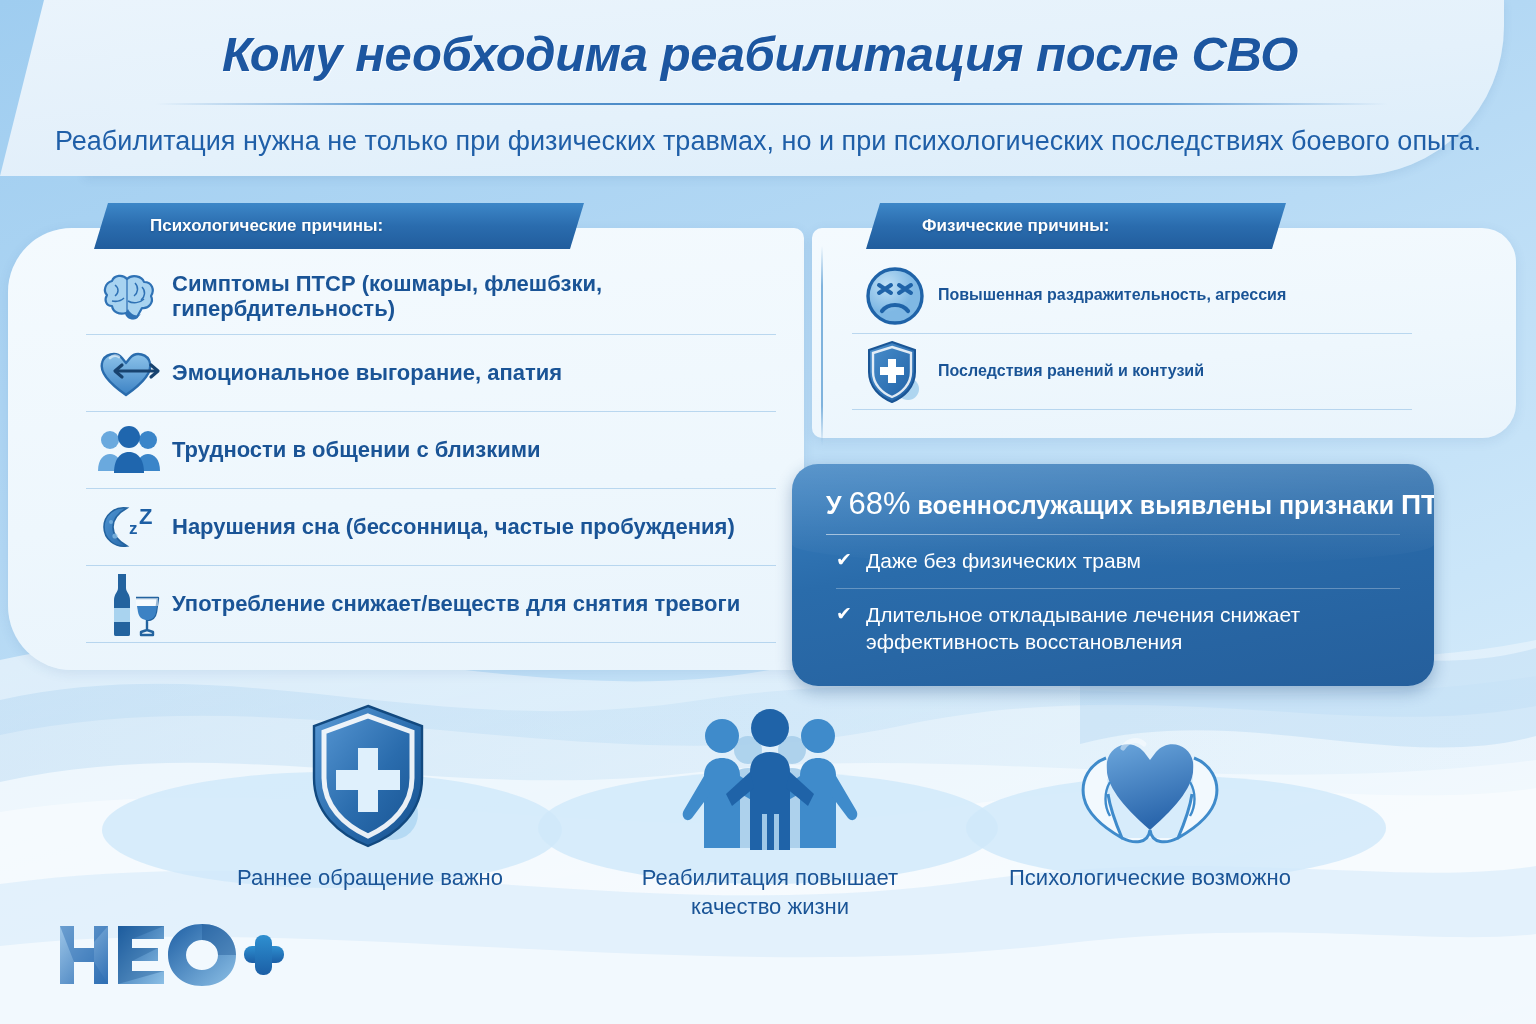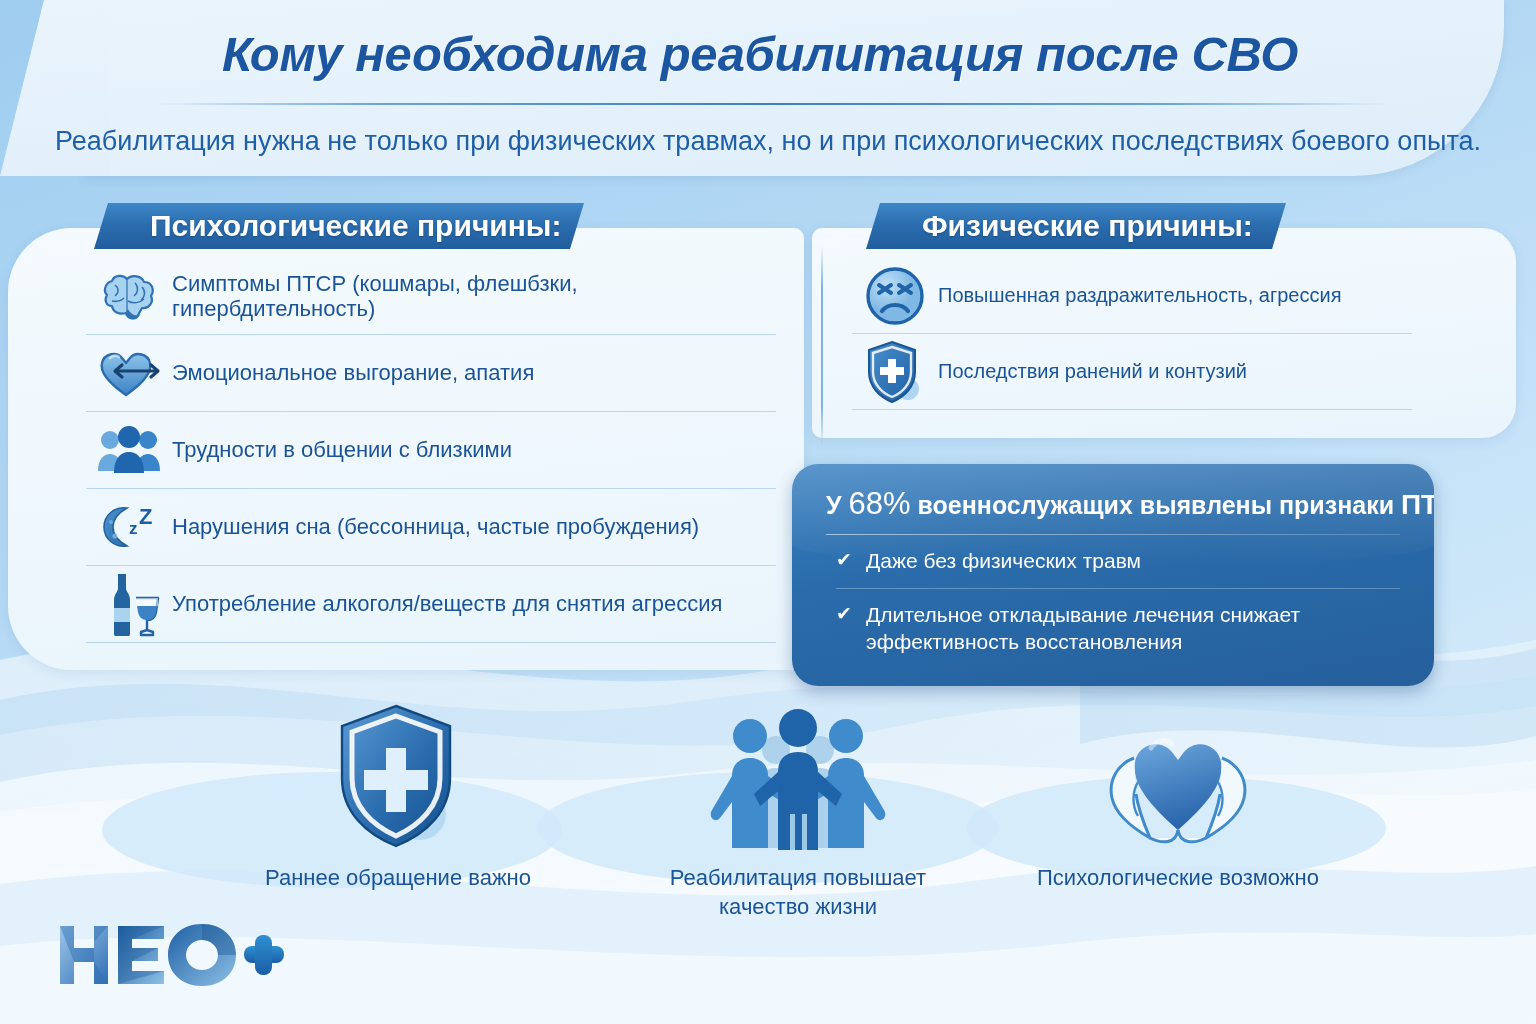--- a/index.html
+++ b/index.html
@@ -65,21 +65,21 @@
 
   
   .banner {
     position:absolute; z-index:5; height:46px;
     background:linear-gradient(180deg,#3d87c8 0%,#2a6cae 50%,#215d9d 100%);
     clip-path:polygon(14px 0, 100% 0, calc(100% - 14px) 100%, 0 100%);
     box-shadow:0 4px 7px rgba(30,80,140,.22);
     display:flex; align-items:center;
   }
   .banner span {
-    color:#ffffff; font-size:30px; font-weight:bold; padding-left:56px;
+    color:#ffffff; font-size:17px; font-weight:bold; padding-left:56px;
     text-shadow:0 1px 2px rgba(15,55,100,.45);
     white-space:nowrap;
   }
   .banner-left  { left:94px;  top:203px; width:490px; }
   .banner-right { left:866px; top:203px; width:420px; }
 
   
   .rows { position:absolute; z-index:6; }
   .rows-left  { left:86px;  top:258px; width:690px; }
   .rows-right { left:852px; top:258px; width:560px; }
@@ -90,23 +90,23 @@
   }
   .rows-left  .row { height:77px; }
   .rows-right .row { height:76px; }
   .row:last-child { border-bottom:1px solid rgba(120,175,222,.45); }
 
   .row-icon {
     width:86px; min-width:86px; height:70px;
     display:flex; align-items:center; justify-content:center;
   }
   .row-text {
-    font-size:22px; color:#1a5496; font-weight:400; line-height:1.15;
-  }
-  .rows-right .row-text { font-size:20px; }
+    font-size:22px; color:#1a5496; font-weight:700; line-height:1.15;
+  }
+  .rows-right .row-text { font-size:16px; }
 
   
   .stat-panel {
     position:absolute; left:792px; top:464px; width:642px; height:222px;
     background:linear-gradient(170deg,#3b82c2 0%,#2a6cab 38%,#255f9c 100%);
     border-radius:26px;
     box-shadow:0 6px 16px rgba(25,70,125,.33);
     z-index:6; overflow:hidden;
   }
   .stat-panel::after{
@@ -127,21 +127,21 @@
     background:linear-gradient(90deg,rgba(255,255,255,.55),rgba(255,255,255,.18));
   }
   .stat-item {
     position:relative; z-index:2; display:flex; margin:13px 34px 0 44px;
     color:#ffffff; font-size:21px; font-weight:500; line-height:1.28;
   }
   .stat-item + .stat-item { border-top:1px solid rgba(255,255,255,.28); padding-top:13px; }
   .check { width:30px; min-width:30px; color:#ffffff; font-size:19px; }
 
   
-  .features { position:absolute; left:0; top:700px; width:1416px; height:240px; z-index:6;margin-left:28px; }
+  .features { position:absolute; left:0; top:700px; width:1416px; height:240px; z-index:6; }
   .feature { position:absolute; text-align:center; }
   .feature-1 { left:220px; width:300px; }
   .feature-2 { left:600px; width:340px; }
   .feature-3 { left:1000px; width:300px; }
   .feature-icon { height:150px; display:flex; align-items:flex-end; justify-content:center; }
   .feature-cap {
     margin-top:14px; font-size:22px; color:#1a5496; font-weight:500; line-height:1.3;
   }
 
   
@@ -264,21 +264,21 @@
     <div class="row">
       <div class="row-icon">
         <svg width="66" height="68" viewBox="0 0 66 68">
           <path d="M22,4 L30,4 L30,18 C30,22 34,24 34,30 L34,64 C34,66 33,66 31,66 L21,66 C19,66 18,66 18,64 L18,30 C18,24 22,22 22,18 Z" fill="#23639f"></path>
           <rect x="18" y="38" width="16" height="14" fill="#a9d3ef"></rect>
           <path d="M40,28 L62,28 L60,42 C59,48 55,50 51,50 L51,60 L57,62 L57,65 L45,65 L45,62 L51,60" fill="none" stroke="#23639f" stroke-width="2.4" stroke-linejoin="round"></path>
           <path d="M41,36 L61,36 L60,42 C59,48 55,50 51,50 C47,50 43,48 42,42 Z" fill="#3c82c4"></path>
           <rect x="40" y="28" width="22" height="8" fill="#ffffff" opacity=".55"></rect>
         </svg>
       </div>
-      <div class="row-text">Употребление алкоголя/веществ для снятия агрессия</div>
+      <div class="row-text">Употребление снижает/веществ для снятия тревоги</div>
     </div>
 
   </div>
 
   <div class="rows rows-right">
 
     <div class="row">
       <div class="row-icon">
         <svg width="62" height="62" viewBox="0 0 62 62">
           <defs>

